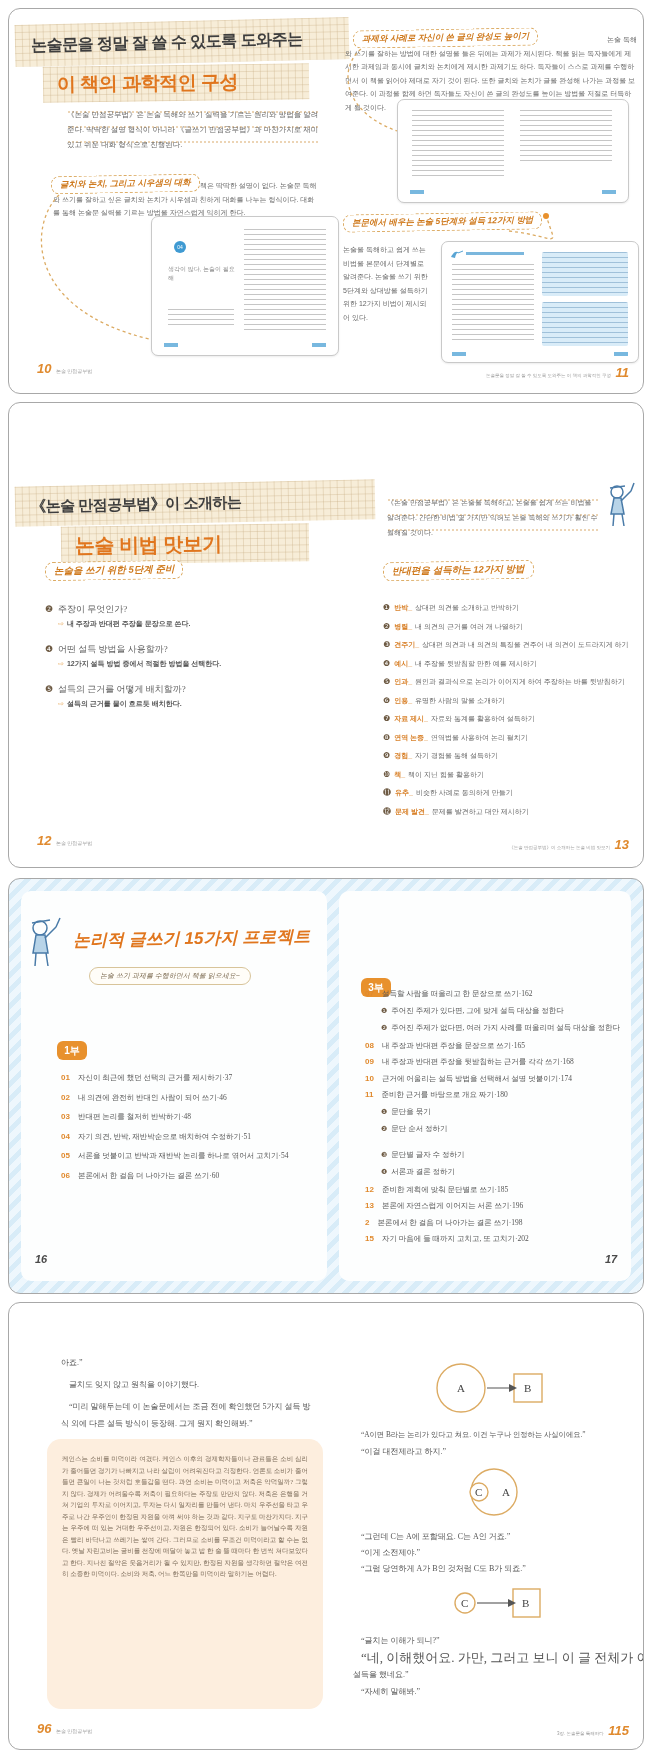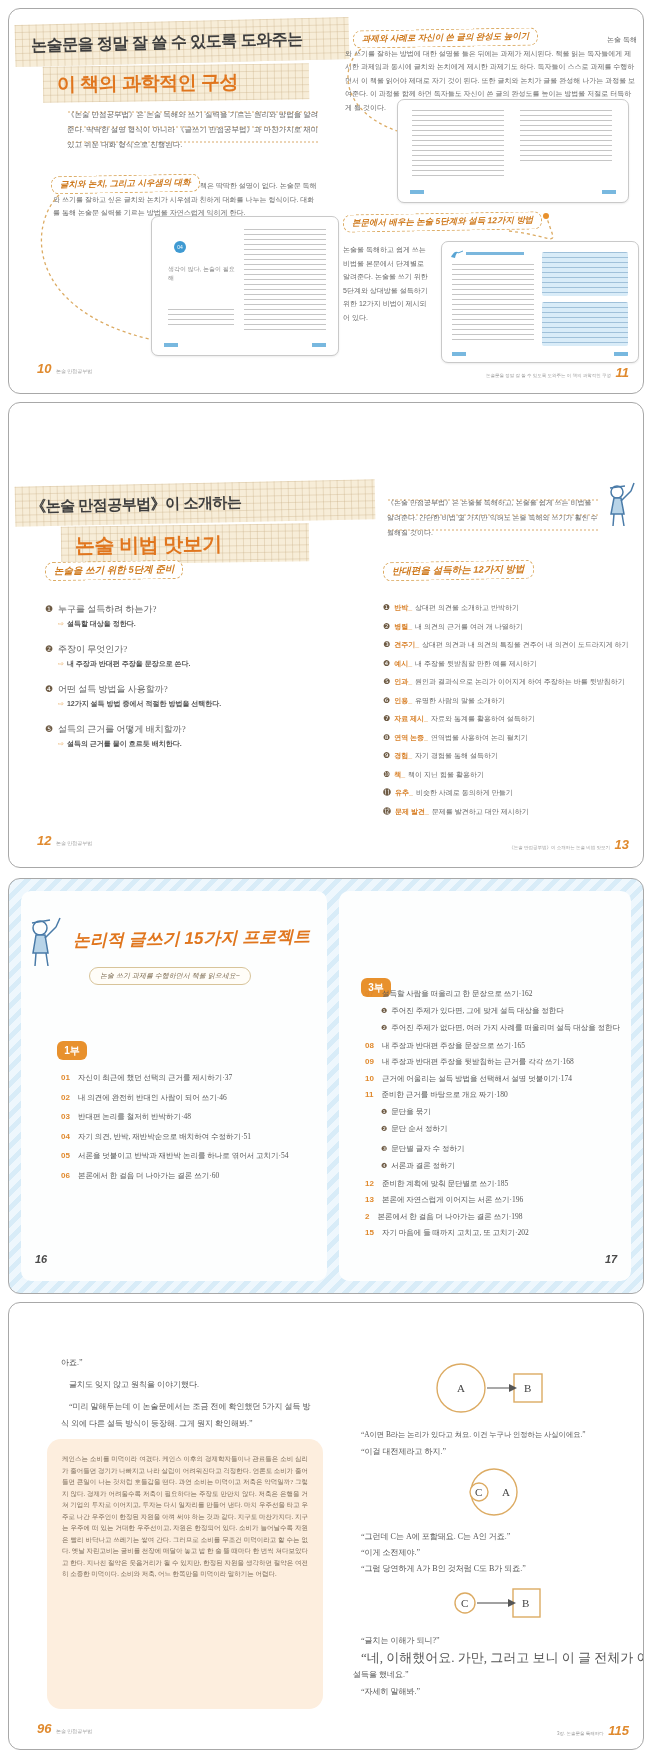--- a/index.html
+++ b/index.html
@@ -149,24 +149,20 @@
     <circle cx="14" cy="11" r="6"></circle>
     <path d="M7,7 L22,5"></path>
     <path class="fillb" d="M11,17 L8,33 L21,33 L18,17 Z"></path>
     <path d="M18,20 L28,10 M28,10 L31,2"></path>
     <path d="M11,33 L10,45 M19,33 L21,45"></path>
   </svg>
 
   <span class="abs hlabel" style="left:36px;top:158px;font-size:9.5px;">논술을 쓰기 위한 5단계 준비</span>
   <div class="abs" style="left:36px;top:200px;width:285px;">
     <div class="step">
-      <div class="step-q"><span class="step-num">❶</span><span>누구를 설득하려 하는가?</span></div>
-      <div class="step-a"><span class="arr">⇨</span><span>설득할 대상을 정한다.</span></div>
-    </div>
-    <div class="step">
       <div class="step-q"><span class="step-num">❷</span><span>주장이 무엇인가?</span></div>
       <div class="step-a"><span class="arr">⇨</span><span>내 주장과 반대편 주장을 문장으로 쓴다.</span></div>
     </div>
     <div class="step">
       <div class="step-q"><span class="step-num">❹</span><span>어떤 설득 방법을 사용할까?</span></div>
       <div class="step-a"><span class="arr">⇨</span><span>12가지 설득 방법 중에서 적절한 방법을 선택한다.</span></div>
     </div>
     <div class="step">
       <div class="step-q"><span class="step-num">❺</span><span>설득의 근거를 어떻게 배치할까?</span></div>
       <div class="step-a"><span class="arr">⇨</span><span>설득의 근거를 물이 흐르듯 배치한다.</span></div>
@@ -231,21 +227,21 @@
   </div>
   <div class="abs" style="left:356px;top:110px;width:262px;">
     <div class="toc-row" style="margin-bottom:7px;"><span class="toc-no">07</span><span>설득할 사람을 떠올리고 한 문장으로 쓰기·162</span></div>
     <div class="toc-row toc-sub" style="margin-bottom:7px;"><span class="m-num">❶</span><span>주어진 주제가 있다면, 그에 맞게 설득 대상을 정한다</span></div>
     <div class="toc-row toc-sub" style="margin-bottom:7px;"><span class="m-num">❷</span><span>주어진 주제가 없다면, 여러 가지 사례를 떠올리며 설득 대상을 정한다</span></div>
     <div class="toc-row" style="margin-bottom:7px;"><span class="toc-no">08</span><span>내 주장과 반대편 주장을 문장으로 쓰기·165</span></div>
     <div class="toc-row" style="margin-bottom:7px;"><span class="toc-no">09</span><span>내 주장과 반대편 주장을 뒷받침하는 근거를 각각 쓰기·168</span></div>
     <div class="toc-row" style="margin-bottom:7px;"><span class="toc-no">10</span><span>근거에 어울리는 설득 방법을 선택해서 설명 덧붙이기·174</span></div>
     <div class="toc-row" style="margin-bottom:7px;"><span class="toc-no">11</span><span>준비한 근거를 바탕으로 개요 짜기·180</span></div>
     <div class="toc-row toc-sub" style="margin-bottom:7px;"><span class="m-num">❶</span><span>문단을 묶기</span></div>
-    <div class="toc-row toc-sub" style="margin-bottom:9px;"><span class="m-num">❷</span><span>문단 순서 정하기</span></div>
+    <div class="toc-row toc-sub" style="margin-bottom:15px;"><span class="m-num">❷</span><span>문단 순서 정하기</span></div>
     <div class="toc-row toc-sub" style="margin-bottom:7px;"><span class="m-num">❸</span><span>문단별 글자 수 정하기</span></div>
     <div class="toc-row toc-sub" style="margin-bottom:7px;"><span class="m-num">❹</span><span>서론과 결론 정하기</span></div>
     <div class="toc-row" style="margin-bottom:7px;"><span class="toc-no">12</span><span>준비한 계획에 맞춰 문단별로 쓰기·185</span></div>
     <div class="toc-row" style="margin-bottom:7px;"><span class="toc-no">13</span><span>본론에 자연스럽게 이어지는 서론 쓰기·196</span></div>
     <div class="toc-row" style="margin-bottom:7px;"><span class="toc-no">2</span><span>본론에서 한 걸음 더 나아가는 결론 쓰기·198</span></div>
     <div class="toc-row" style="margin-bottom:19px;"><span class="toc-no">15</span><span>자기 마음에 들 때까지 고치고, 또 고치기·202</span></div>
   </div>
   <span class="abs pgno-dark" style="left:596px;top:374px;">17</span>
 </section>
 

